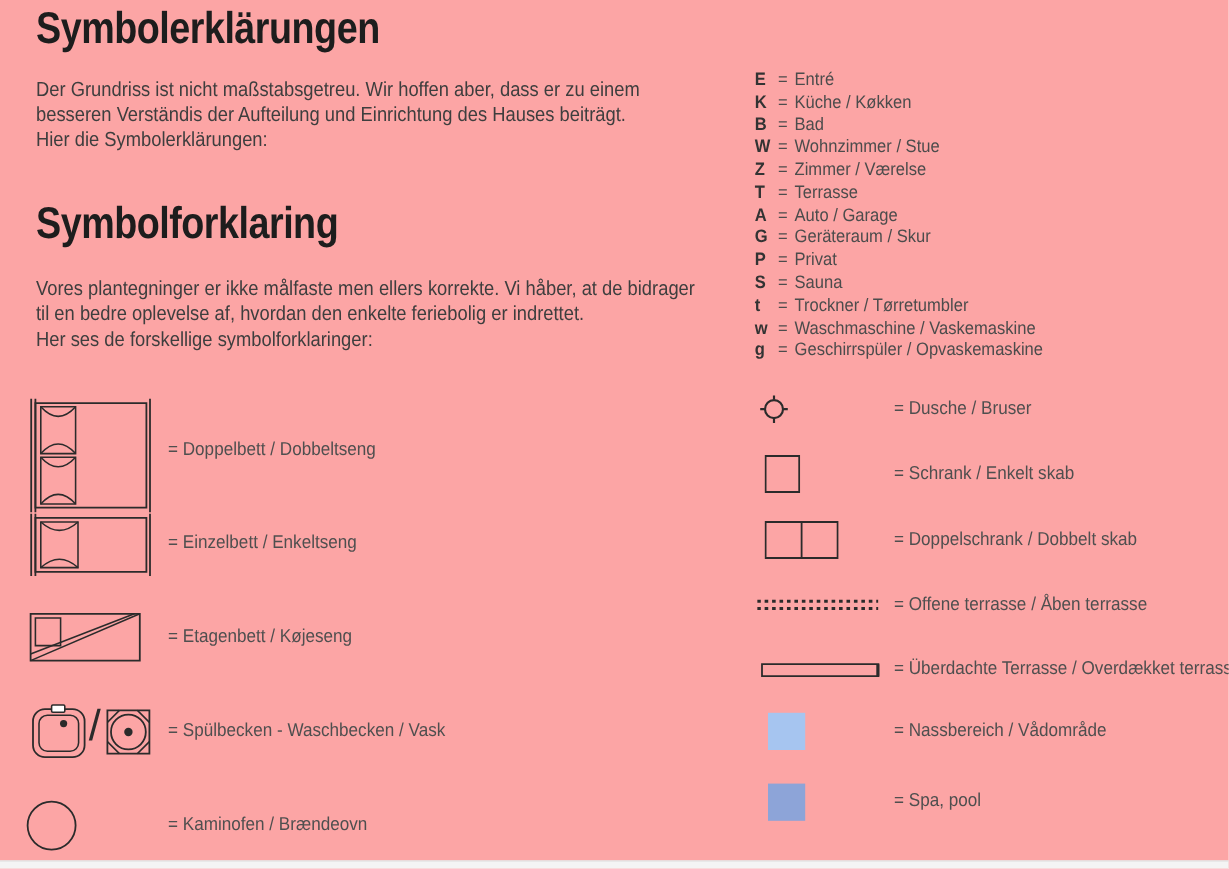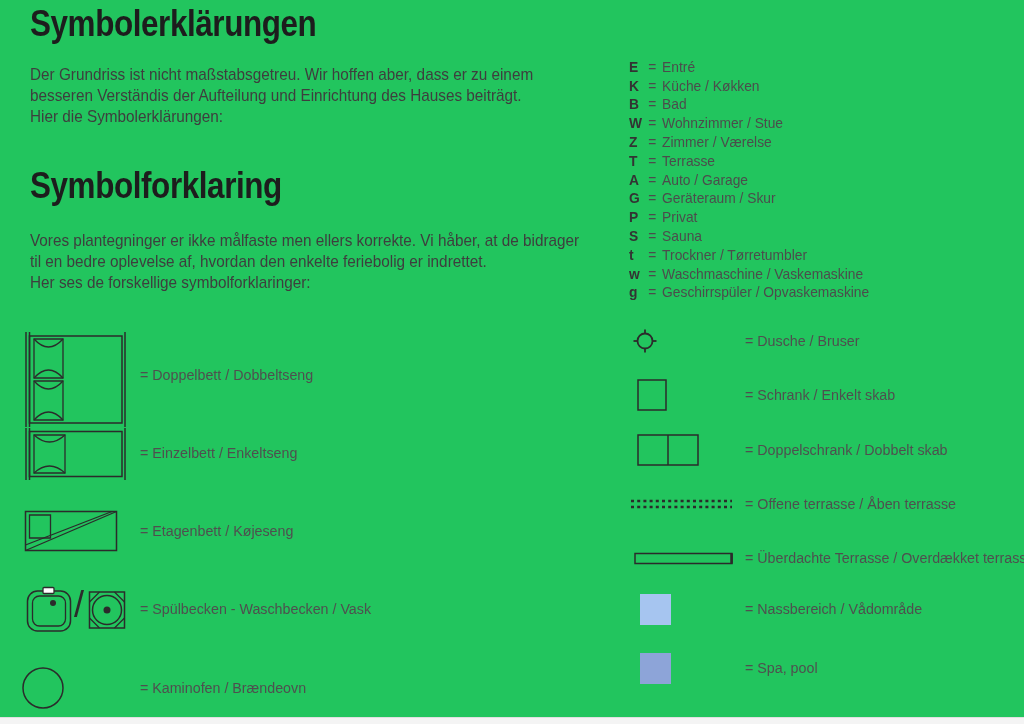--- a/index.html
+++ b/index.html
@@ -1,17 +1,17 @@
 <!DOCTYPE html>
 <html><head>
 <meta charset="utf-8">
 <style>
   html,body{margin:0;padding:0;background:#ffffff;}
   .page{
-    position:relative;width:1024px;height:724px;background:#22c55e;
+    position:relative;width:1024px;height:724px;background:#fca5a5;
     font-family:"Liberation Sans", sans-serif;overflow:hidden;
   }
   .abs{position:absolute;}
   .h-title{
     font-size:37px;font-weight:bold;color:#1d1d1d;line-height:40px;
     transform:scaleX(0.85);transform-origin:0 0;white-space:nowrap;letter-spacing:-0.5px;
   }
   .intro{
     font-size:17px;color:#3e3e3e;line-height:21px;white-space:nowrap;
     transform:scaleX(0.9);transform-origin:0 0;

